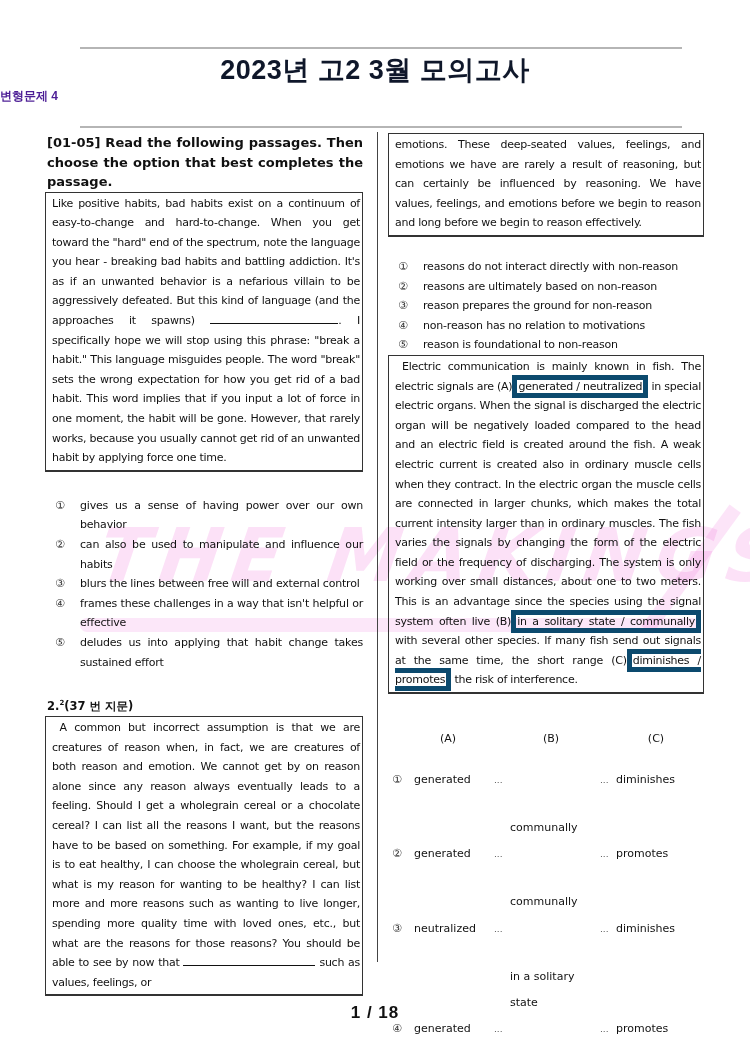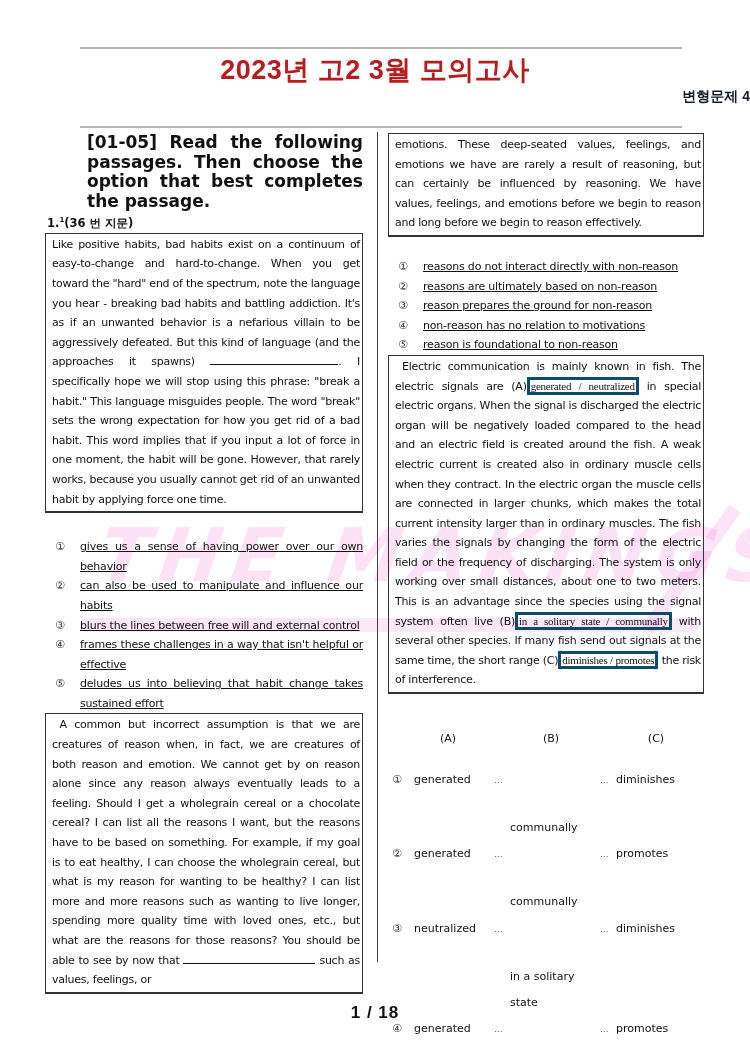--- a/index.html
+++ b/index.html
@@ -1,42 +1,42 @@
 <!DOCTYPE html>
 <html><head>
   <meta charset="utf-8">
   <style>
     * { box-sizing: border-box; margin: 0; padding: 0; }
     html, body { width: 750px; height: 1061px; background: #ffffff; overflow: hidden; }
     body { position: relative; font-family: "DejaVu Sans", sans-serif; color: #111; }
 
     .hr-top { position: absolute; left: 80px; top: 47px; width: 602px; height: 2px; background: #b5b5b5; }
     .hr-bottom { position: absolute; left: 80px; top: 126px; width: 602px; height: 2px; background: #b5b5b5; }
-    .title { position: absolute; left: 0; top: 52px; width: 750px; text-align: center; font-family: "Liberation Sans", sans-serif; font-weight: bold; font-size: 27px; letter-spacing: 0.5px; color: #b91c1c; }
-    .subtitle { position: absolute; left: 0; top: 88px; width: 750px; text-align: right; font-family: "Liberation Sans", sans-serif; font-weight: bold; font-size: 14px; color: #0f172a; }
+    .title { position: absolute; left: 0; top: 52px; width: 750px; text-align: center; font-family: "Liberation Sans", sans-serif; font-weight: bold; font-size: 27px; letter-spacing: 0.5px; color: #0f172a; }
+    .subtitle { position: absolute; left: 0; top: 88px; width: 750px; text-align: left; font-family: "Liberation Sans", sans-serif; font-weight: bold; font-size: 12px; color: #4c1d95; }
 
     .col-divider { position: absolute; left: 377px; top: 132px; width: 1px; height: 830px; background: #444; }
 
     .col { position: absolute; top: 133px; }
     .col-left { left: 45px; width: 318px; }
     .col-right { left: 388px; width: 316px; }
 
-    .instr { font-size: 17px; font-weight: bold; line-height: 19.5px; text-align: justify; padding-left: 2px; margin-left: 40px; }
+    .instr { font-size: 13px; font-weight: bold; line-height: 19.5px; text-align: justify; padding-left: 2px; }
     .q-label { font-size: 11.5px; font-weight: bold; line-height: 19px; padding-left: 2px; }
     .q-label sup { font-size: 7px; vertical-align: super; }
 
     .passage { border: 1px solid #333; border-bottom: 2px solid #333; padding: 1px 2px 2px 6px; font-family: "DejaVu Sans", sans-serif; font-size: 11px; line-height: 19.6px; text-align: justify; letter-spacing: -0.25px; color: #111; }
     .passage.cont { border-top: 1px solid #333; }
     .blank { display: inline-block; border-bottom: 1px solid #111; height: 13px; vertical-align: baseline; }
-    .boxed { border: 3px solid #0c4a6e; padding: 0 1px; font-family: Liberation Serif, serif; }
+    .boxed { border: 5px solid #0c4a6e; padding: 0 1px; }
 
     .options { margin-top: 18px; }
     .opt { display: flex; font-size: 11px; line-height: 19.6px; letter-spacing: -0.2px; }
     .opt-num { width: 26px; flex: 0 0 26px; padding-left: 10px; font-size: 11px; color: #333; }
-    .opt-text { flex: 1; text-align: justify; padding-left: 9px; text-decoration: underline; }
+    .opt-text { flex: 1; text-align: justify; padding-left: 9px; }
 
     .choice-header { display: flex; margin-top: 38px; font-size: 11px; }
     .choice-header span { display: inline-block; text-align: center; }
     .choice-table { margin-top: 22px; }
     .choice-row { display: flex; font-size: 11px; line-height: 26.3px; }
     .choice-row .cn { width: 26px; padding-left: 4px; color: #333; font-size: 11px; }
     .choice-row .ca { width: 80px; }
     .choice-row .dots { width: 16px; color: #555; font-size: 9px; }
     .choice-row .cb { width: 90px; margin-top: 48px; }
     .choice-row .cc { width: 80px; }
@@ -60,23 +60,20 @@
   <span>THE MAKINGS</span>
   <div class="wm-underline"></div>
   <div class="wm-arrow"></div>
 </div>
 
 <div class="col-divider"></div>
 
 <div class="col col-left">
   <div class="instr">[01-05] Read the following passages. Then choose the option that best completes the passage.</div>
 
-  <div class="q-label">
-    <span>1.</span><sup>1</sup><span>(36 번 지문)</span>
-  </div>
   <div class="passage">
     <span>Like positive habits, bad habits exist on a continuum of easy-to-change and hard-to-change. When you get toward the "hard" end of the spectrum, note the language you hear - breaking bad habits and battling addiction. It's as if an unwanted behavior is a nefarious villain to be aggressively defeated. But this kind of language (and the approaches it spawns)</span>
     <span class="blank" style="width:128px;"></span><span>. I specifically hope we will stop using this phrase: "break a habit." This language misguides people. The word "break" sets the wrong expectation for how you get rid of a bad habit. This word implies that if you input a lot of force in one moment, the habit will be gone. However, that rarely works, because you usually cannot get rid of an unwanted habit by applying force one time.</span>
   </div>
 
   <div class="options" style="margin-top:24px;">
     <div class="opt">
         <span class="opt-num">①</span>
         <span class="opt-text">gives us a sense of having power over our own behavior</span>
       </div>
@@ -87,24 +84,27 @@
     <div class="opt">
         <span class="opt-num">③</span>
         <span class="opt-text">blurs the lines between free will and external control</span>
       </div>
     <div class="opt">
         <span class="opt-num">④</span>
         <span class="opt-text">frames these challenges in a way that isn't helpful or effective</span>
       </div>
     <div class="opt">
         <span class="opt-num">⑤</span>
-        <span class="opt-text">deludes us into believing that habit change takes sustained effort</span>
+        <span class="opt-text">deludes us into applying that habit change takes sustained effort</span>
       </div>
   </div>
 
+  <div class="q-label" style="margin-top:22px;">
+    <span>2.</span><sup>2</sup><span>(37 번 지문)</span>
+  </div>
   <div class="passage">
     &nbsp;<span>A common but incorrect assumption is that we are creatures of reason when, in fact, we are creatures of both reason and emotion. We cannot get by on reason alone since any reason always eventually leads to a feeling. Should I get a wholegrain cereal or a chocolate cereal? I can list all the reasons I want, but the reasons have to be based on something. For example, if my goal is to eat healthy, I can choose the wholegrain cereal, but what is my reason for wanting to be healthy? I can list more and more reasons such as wanting to live longer, spending more quality time with loved ones, etc., but what are the reasons for those reasons? You should be able to see by now that</span>
     <span class="blank" style="width:132px;"></span><span> such as values, feelings, or</span>
   </div>
 </div>
 
 <div class="col col-right">
   <div class="passage cont">
     <span>emotions. These deep-seated values, feelings, and emotions we have are rarely a result of reasoning, but can certainly be influenced by reasoning. We have values, feelings, and emotions before we begin to reason and long before we begin to reason effectively.</span>
   </div>

